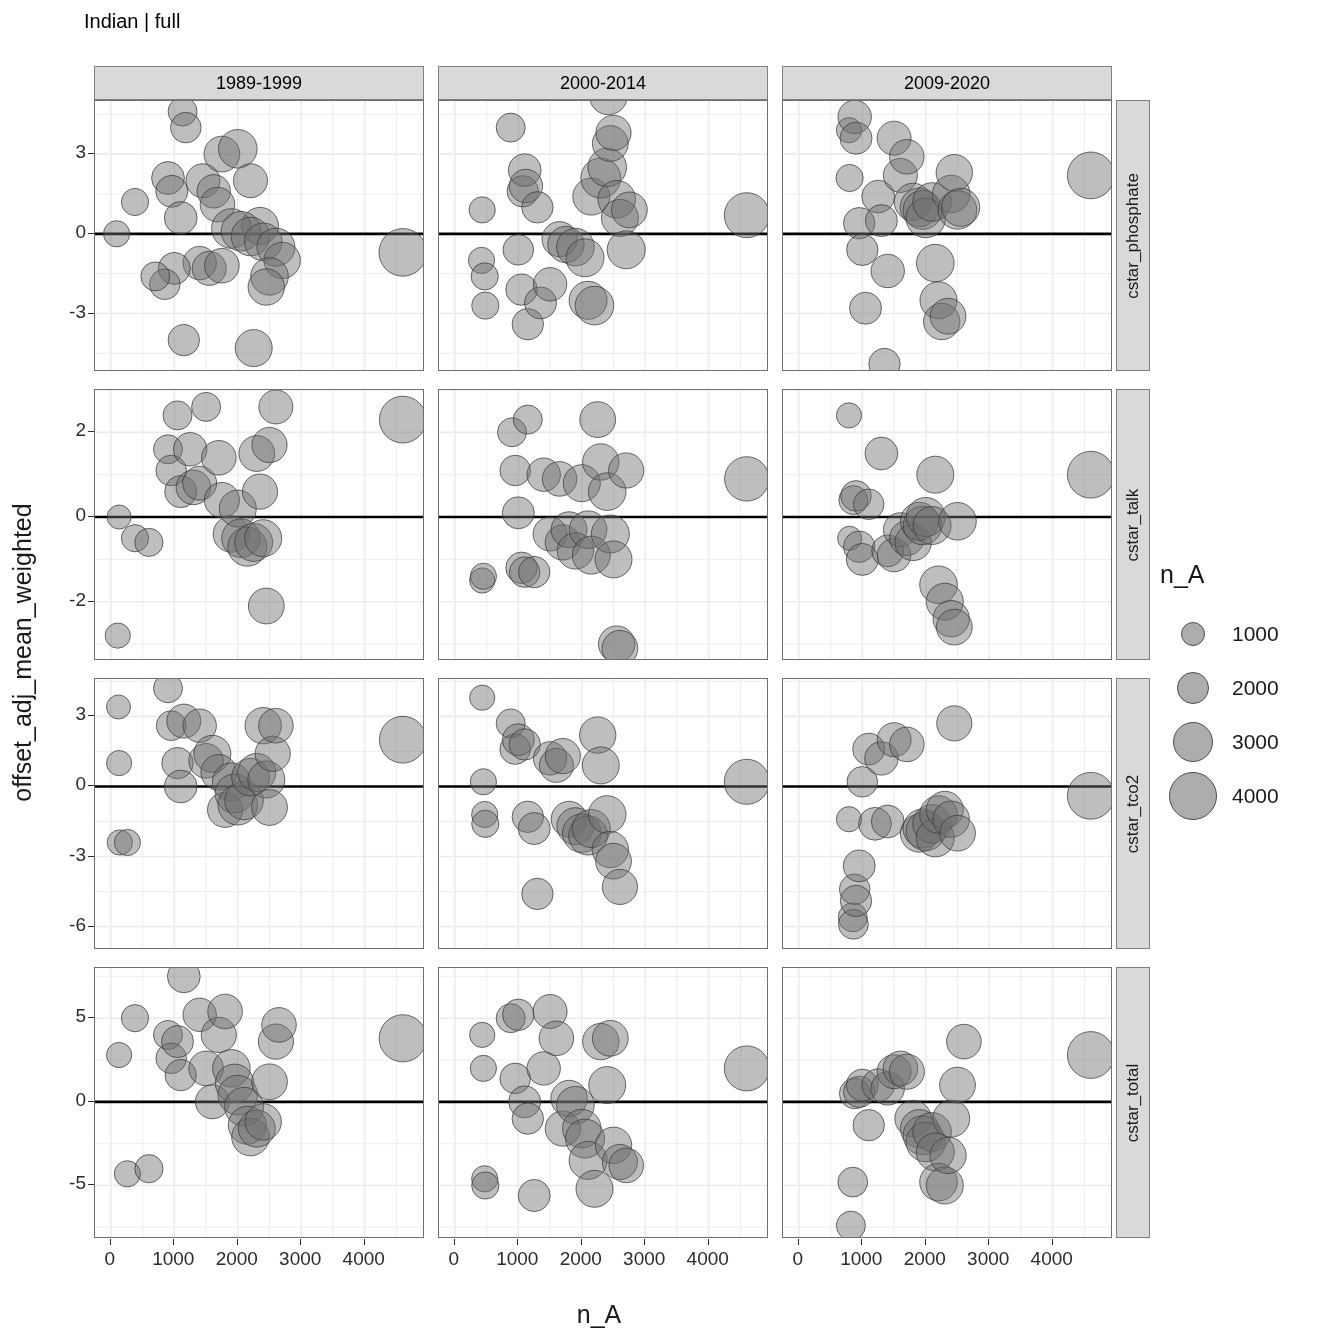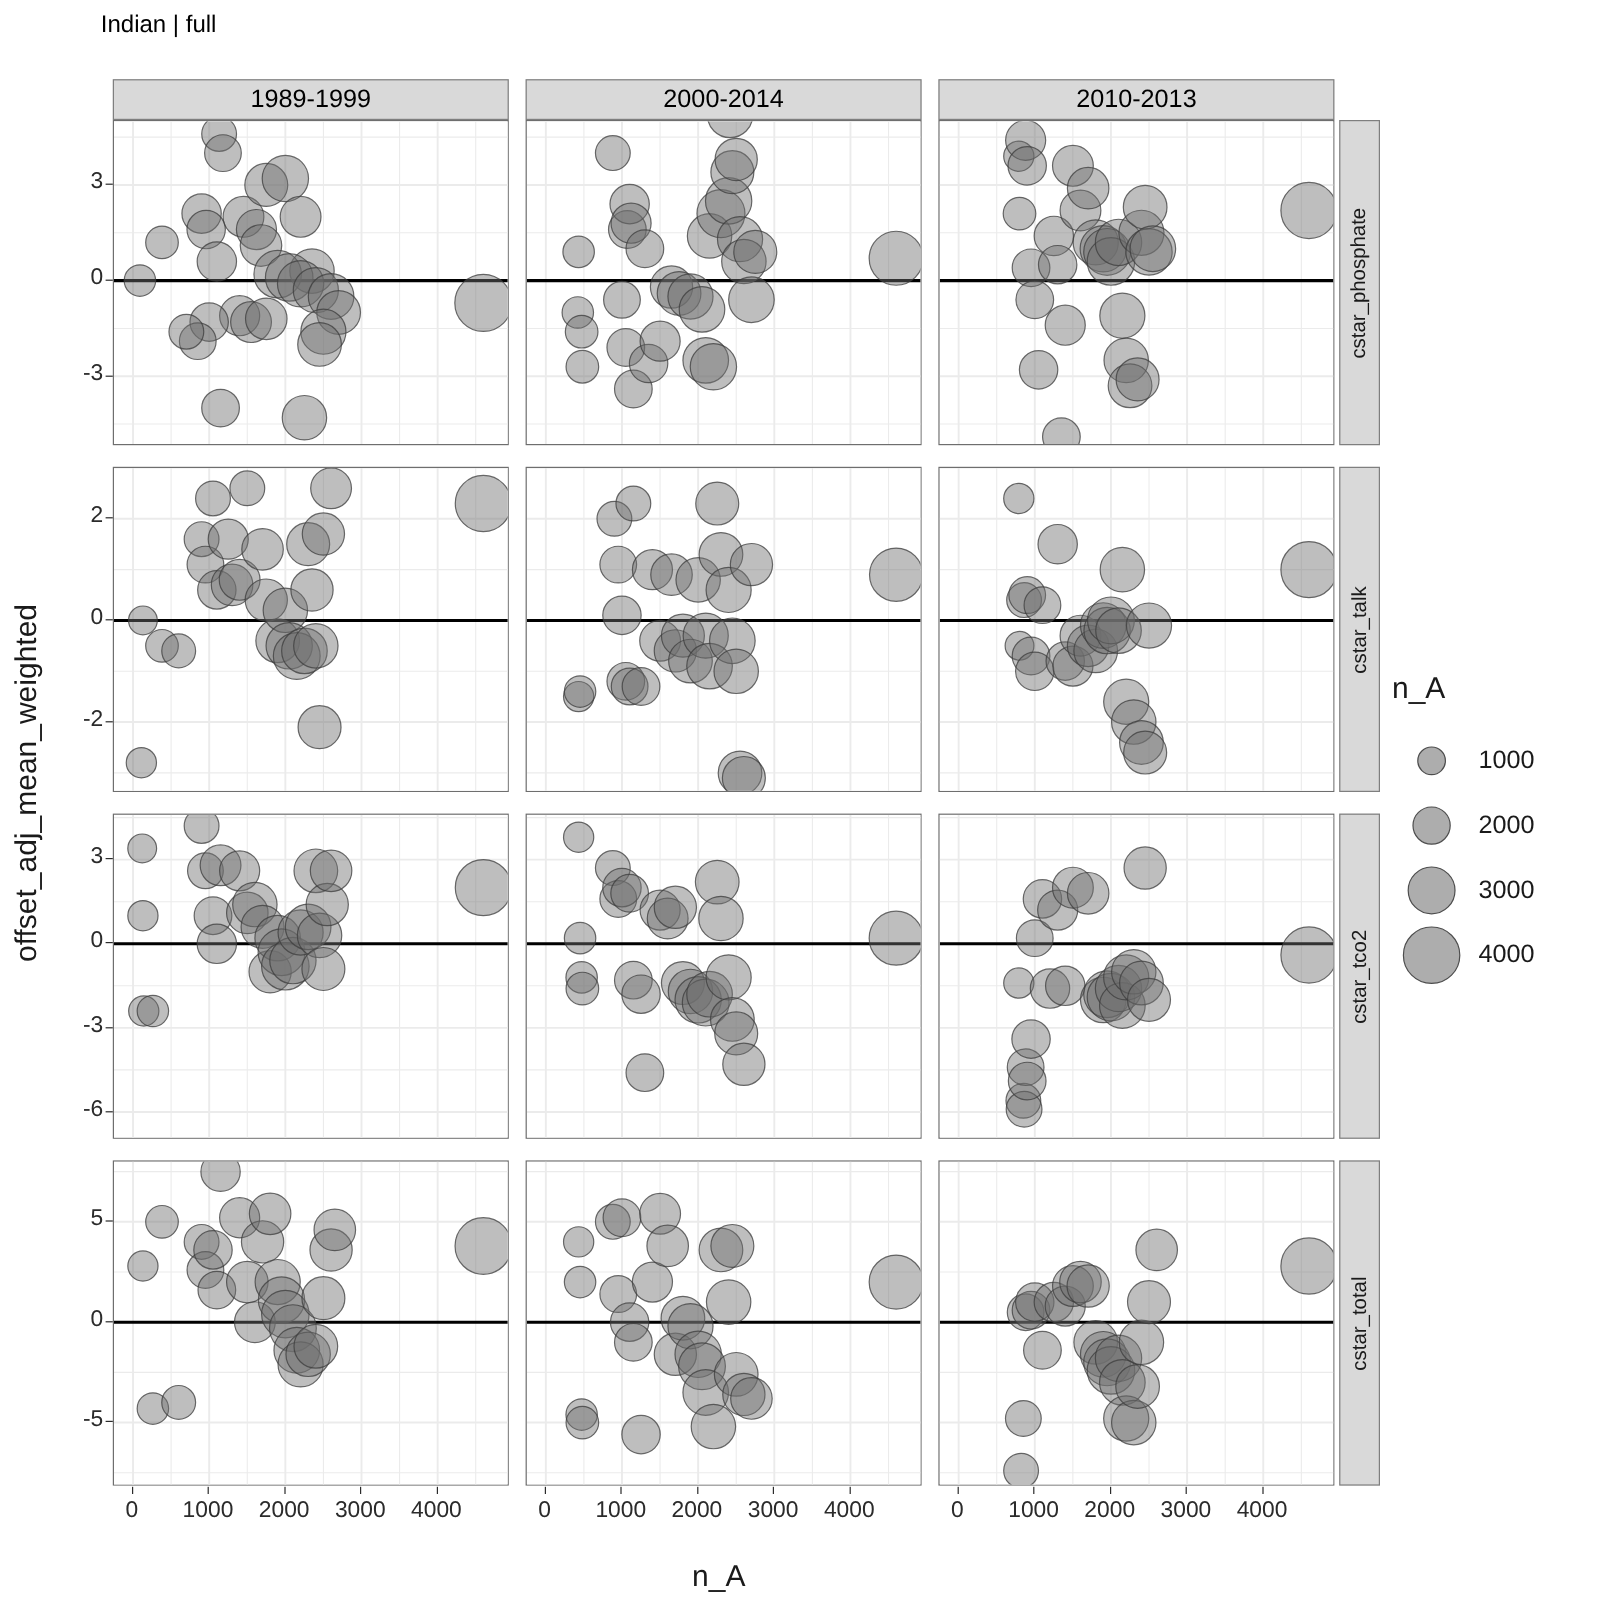--- a/index.html
+++ b/index.html
@@ -49,21 +49,21 @@
     width:1030px; height:1250px;
   }
 
   .colstrip {
     position:absolute;
     height:34px;
     background:#d9d9d9;
     border:1px solid #7f7f7f;
     box-sizing:border-box;
     display:flex; align-items:center; justify-content:center;
-    font-size:21px; color:#000;
+    font-size:18px; color:#000;
   }
   .rowstrip {
     position:absolute;
     width:34px;
     background:#d9d9d9;
     border:1px solid #7f7f7f;
     box-sizing:border-box;
     display:flex; align-items:center; justify-content:center;
   }
   .rowstrip span {
@@ -120,21 +120,21 @@
   <div class="title">Indian | full</div>
 
   <div class="ylab">
     <span>offset_adj_mean_weighted</span>
   </div>
 
   <div class="plot-area">
     <div class="grid" id="grid">
         <div class="colstrip" style="left: 10px; top: 4px; width: 330px;">1989-1999</div>
         <div class="colstrip" style="left: 354px; top: 4px; width: 330px;">2000-2014</div>
-        <div class="colstrip" style="left: 698px; top: 4px; width: 330px;">2010-2013</div>
+        <div class="colstrip" style="left: 698px; top: 4px; width: 330px;">2009-2020</div>
         <div class="rowstrip" style="left: 1032px; top: 38px; height: 271px;">
           <span>cstar_phosphate</span>
         </div>
         <div class="rowstrip" style="left: 1032px; top: 327px; height: 271px;">
           <span>cstar_talk</span>
         </div>
         <div class="rowstrip" style="left: 1032px; top: 616px; height: 271px;">
           <span>cstar_tco2</span>
         </div>
         <div class="rowstrip" style="left: 1032px; top: 905px; height: 271px;">

